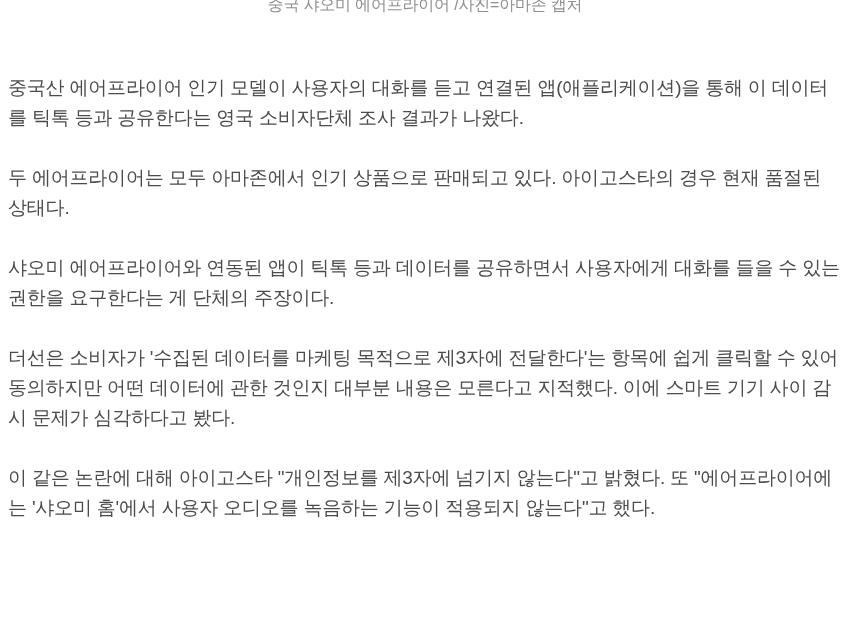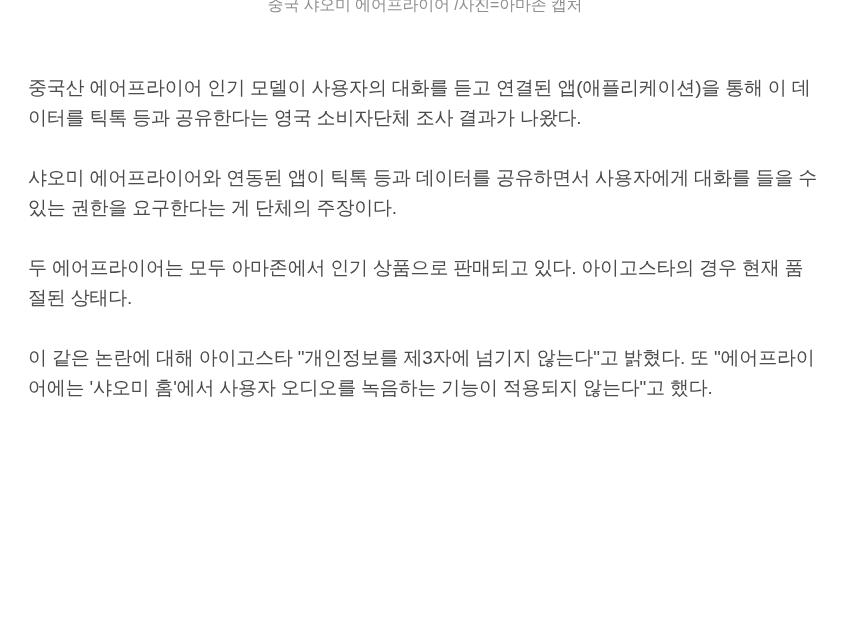--- a/index.html
+++ b/index.html
@@ -18,21 +18,21 @@
   .photo-caption {
     margin-top: -6px;
     text-align: center;
     font-size: 16px;
     line-height: 22px;
     color: #8e8e8e;
     letter-spacing: -0.2px;
     white-space: nowrap;
   }
   .article-body {
-    padding: 0 28px;
+    padding: 0 8px;
     color: #4b4b4b;
     font-size: 19px;
     line-height: 30px;
     letter-spacing: -0.2px;
     word-break: break-all;
   }
   .article-body p {
     margin: 0 0 30px 0;
   }
   .article-body p:first-child {
@@ -40,17 +40,18 @@
   }
 </style>
 </head>
 <body>
 
 <div class="page">
   <div class="photo-caption">중국 샤오미 에어프라이어 /사진=아마존 캡처</div>
 
   <div class="article-body">
     <p>중국산 에어프라이어 인기 모델이 사용자의 대화를 듣고 연결된 앱(애플리케이션)을 통해 이 데이터를 틱톡 등과 공유한다는 영국 소비자단체 조사 결과가 나왔다.</p>
+    <p>두 에어프라이어는 모두 아마존에서 인기 상품으로 판매되고 있다. 아이고스타의 경우 현재 품절된 상태다.</p>
     <p>샤오미 에어프라이어와 연동된 앱이 틱톡 등과 데이터를 공유하면서 사용자에게 대화를 들을 수 있는 권한을 요구한다는 게 단체의 주장이다.</p>
-    <p>두 에어프라이어는 모두 아마존에서 인기 상품으로 판매되고 있다. 아이고스타의 경우 현재 품절된 상태다.</p>
+    <p>더선은 소비자가 '수집된 데이터를 마케팅 목적으로 제3자에 전달한다'는 항목에 쉽게 클릭할 수 있어 동의하지만 어떤 데이터에 관한 것인지 대부분 내용은 모른다고 지적했다. 이에 스마트 기기 사이 감시 문제가 심각하다고 봤다.</p>
     <p>이 같은 논란에 대해 아이고스타 "개인정보를 제3자에 넘기지 않는다"고 밝혔다. 또 "에어프라이어에는 '샤오미 홈'에서 사용자 오디오를 녹음하는 기능이 적용되지 않는다"고 했다.</p>
   </div>
 </div>
 
 </body></html>

